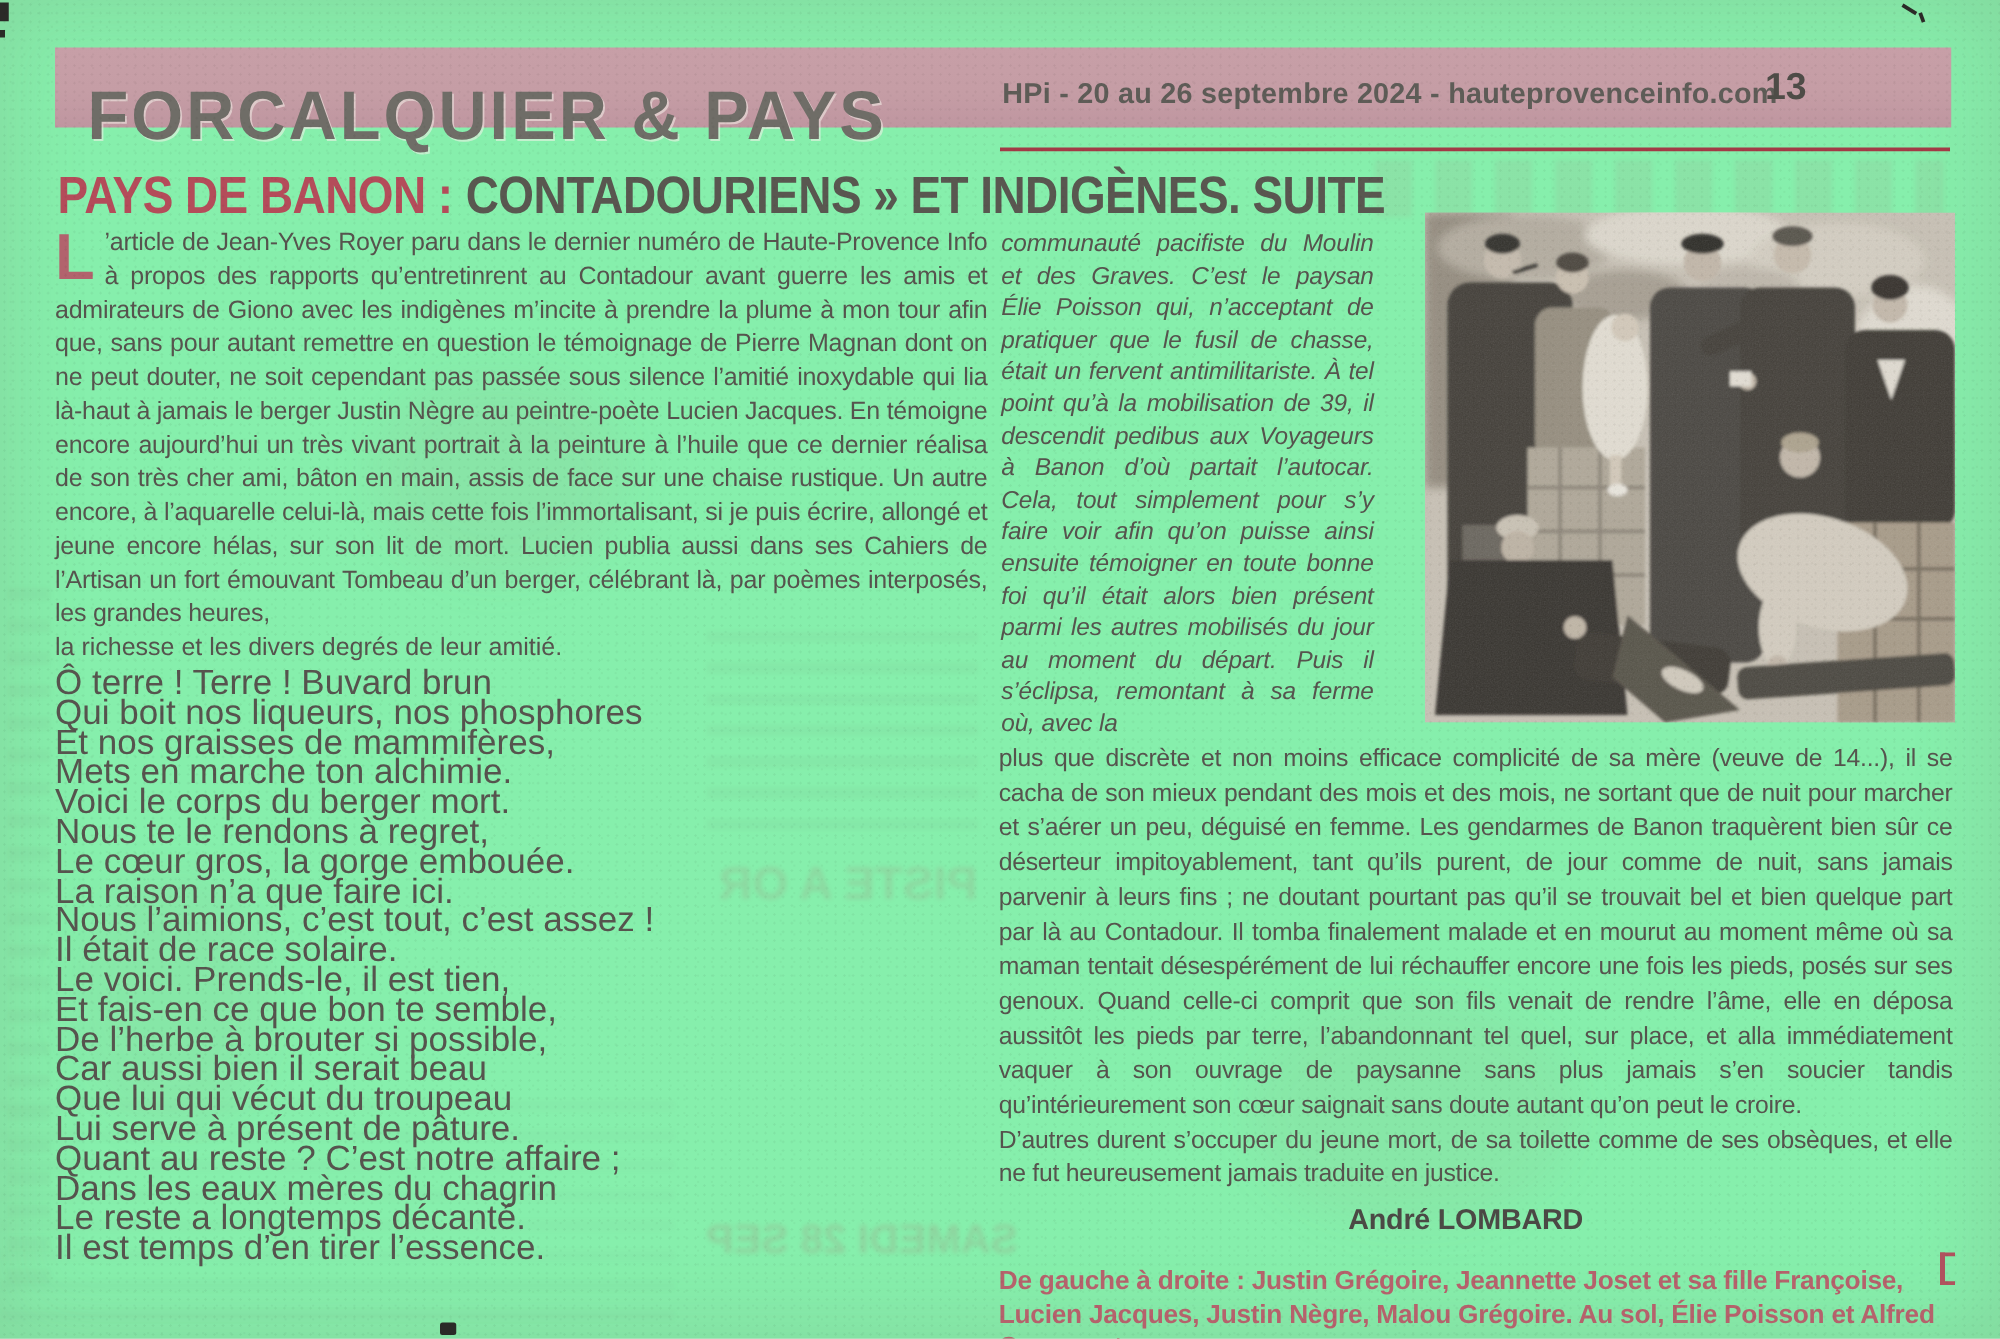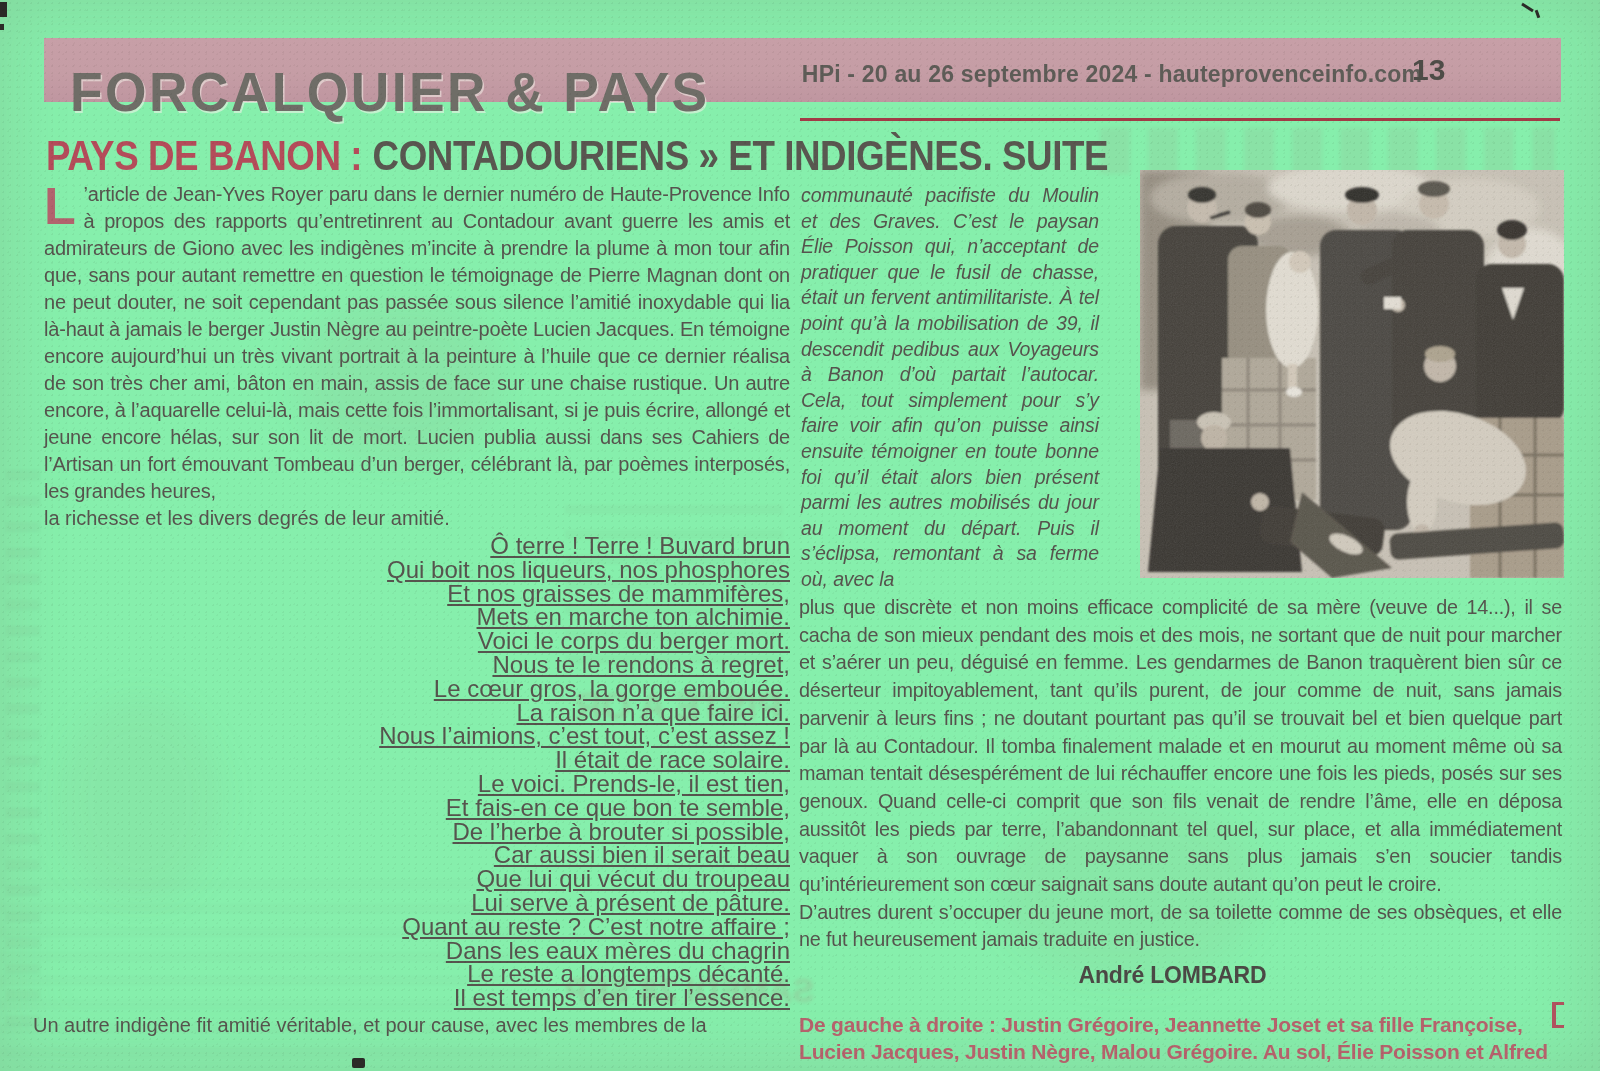--- a/index.html
+++ b/index.html
@@ -43,21 +43,21 @@
   .headline .main { color:#595750; }
 
   
   .col-left { position:absolute; left:44px; top:181px; width:746px; }
   .body-text { font-size:20px; line-height:27px; text-align:justify; letter-spacing:-0.2px; margin:0; }
   .dropcap {
     float:left; font-size:52px; line-height:45px; font-weight:bold;
     color:#b2636d; margin:3px 8px 0 0;
   }
   .intro-close { text-align:left; font-size:20px; line-height:27px; }
-  .poem { text-align:right; font-size:24px; line-height:23.8px; margin-top:2px;text-decoration:underline; }
+  .poem { text-align:left; font-size:28px; line-height:23.8px; margin-top:2px; }
   .left-last { font-size:20px; line-height:27px; margin-left:-11px; width:768px; margin-top:2px; }
 
   .col2 {
     position:absolute; left:801px; top:183px; width:298px;
     font-size:19.5px; line-height:25.6px; text-align:justify; letter-spacing:-0.1px;font-style:italic;
   }
   .wide {
     position:absolute; left:799px; top:594px; width:763px;
     font-size:19.8px; line-height:27.7px; text-align:justify; letter-spacing:-0.2px;
   }
@@ -139,21 +139,20 @@
   <h1 class="headline" style="margin:0;">
     <span class="kicker">PAYS DE BANON :</span><span class="main">CONTADOURIENS » ET INDIGÈNES. SUITE</span>
   </h1>
 
   <div class="col-left">
     <p class="body-text">
       <span class="dropcap">L</span><span>’article de Jean-Yves Royer paru dans le dernier numéro de Haute-Provence Info à propos des rapports qu’entretinrent au Contadour avant guerre les amis et admirateurs de Giono avec les indigènes m’incite à prendre la plume à mon tour afin que, sans pour autant remettre en question le témoignage de Pierre Magnan dont on ne peut douter, ne soit cependant pas passée sous silence l’amitié inoxydable qui lia là-haut à jamais le berger Justin Nègre au peintre-poète Lucien Jacques. En témoigne encore aujourd’hui un très vivant portrait à la peinture à l’huile que ce dernier réalisa de son très cher ami, bâton en main, assis de face sur une chaise rustique. Un autre encore, à l’aquarelle celui-là, mais cette fois l’immortalisant, si je puis écrire, allongé et jeune encore hélas, sur son lit de mort. Lucien publia aussi dans ses Cahiers de l’Artisan un fort émouvant Tombeau d’un berger, célébrant là, par poèmes interposés, les grandes heures,</span>
     </p>
     <div class="intro-close">la richesse et les divers degrés de leur amitié.</div>
     <div class="poem">Ô terre ! Terre ! Buvard brun<br>Qui boit nos liqueurs, nos phosphores<br>Et nos graisses de mammifères,<br>Mets en marche ton alchimie.<br>Voici le corps du berger mort.<br>Nous te le rendons à regret,<br>Le cœur gros, la gorge embouée.<br>La raison n’a que faire ici.<br>Nous l’aimions, c’est tout, c’est assez !<br>Il était de race solaire.<br>Le voici. Prends-le, il est tien,<br>Et fais-en ce que bon te semble,<br>De l’herbe à brouter si possible,<br>Car aussi bien il serait beau<br>Que lui qui vécut du troupeau<br>Lui serve à présent de pâture.<br>Quant au reste ? C’est notre affaire ;<br>Dans les eaux mères du chagrin<br>Le reste a longtemps décanté.<br>Il est temps d’en tirer l’essence.</div>
-    <div class="left-last">Un autre indigène fit amitié véritable, et pour cause, avec les membres de la</div>
   </div>
 
   <div class="col2">communauté pacifiste du Moulin et des Graves. C’est le paysan Élie Poisson qui, n’acceptant de pratiquer que le fusil de chasse, était un fervent antimilitariste. À tel point qu’à la mobilisation de 39, il descendit pedibus aux Voyageurs à Banon d’où partait l’autocar. Cela, tout simplement pour s’y faire voir afin qu’on puisse ainsi ensuite témoigner en toute bonne foi qu’il était alors bien présent parmi les autres mobilisés du jour au moment du départ. Puis il s’éclipsa, remontant à sa ferme où, avec la</div>
 
   <div class="photo">
     <svg viewBox="0 0 424 408" preserveAspectRatio="none" aria-hidden="true">
       <defs>
         <filter id="soft">
             <feGaussianBlur stdDeviation="1.1"></feGaussianBlur>
           </filter>

